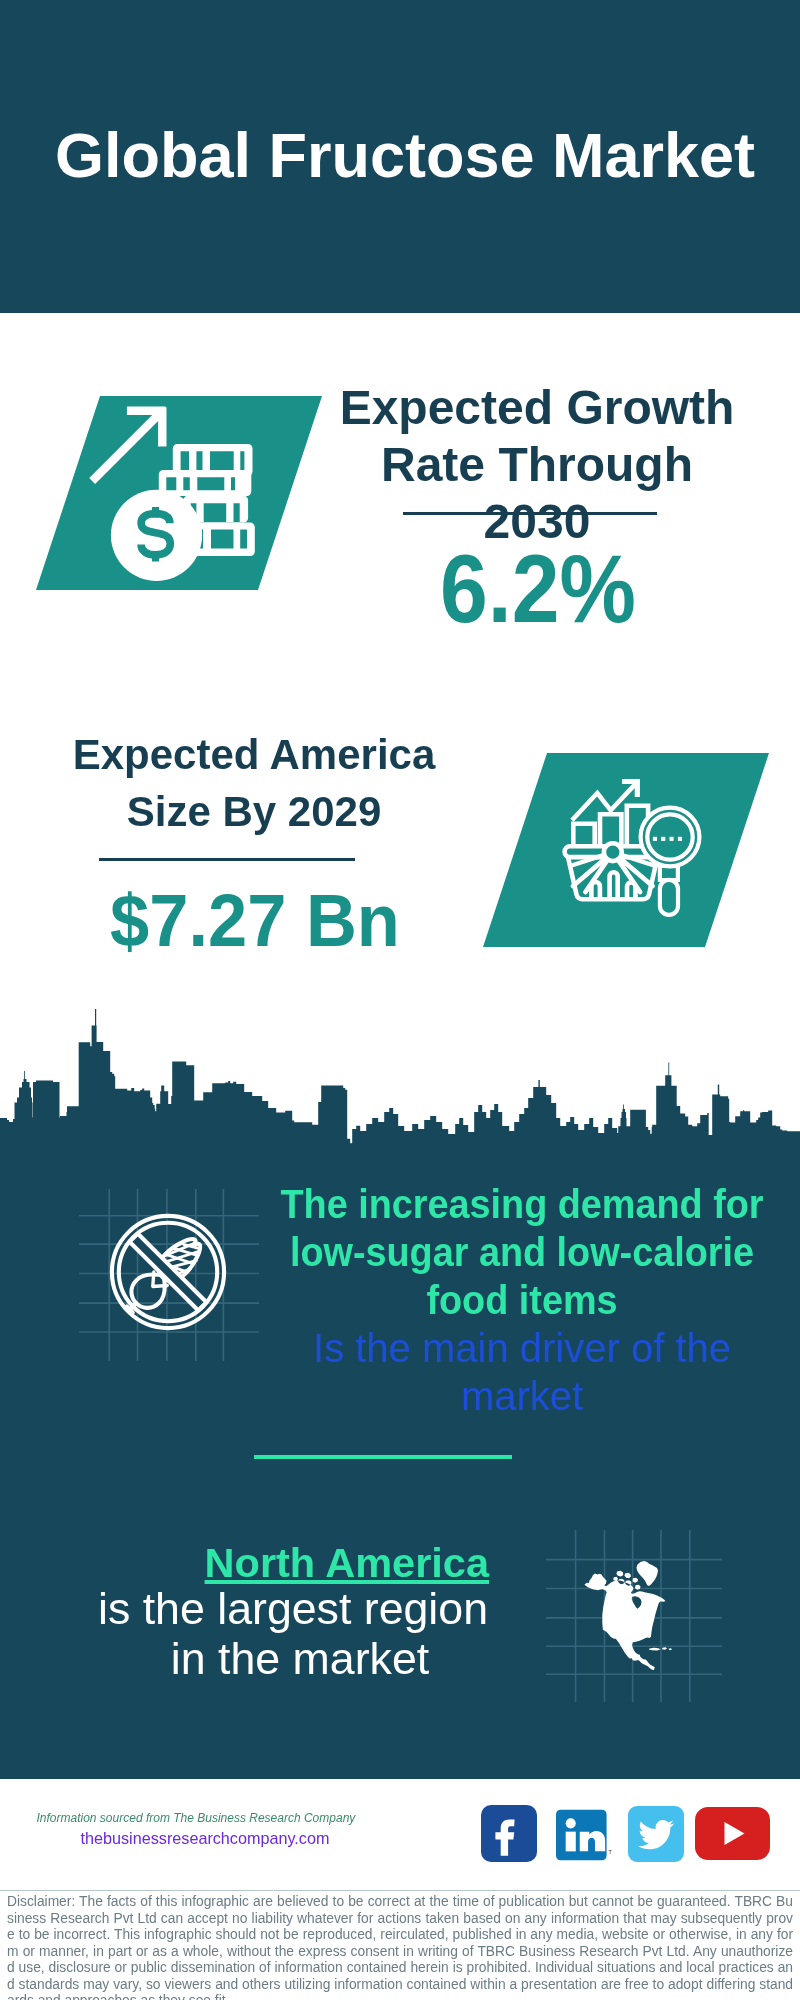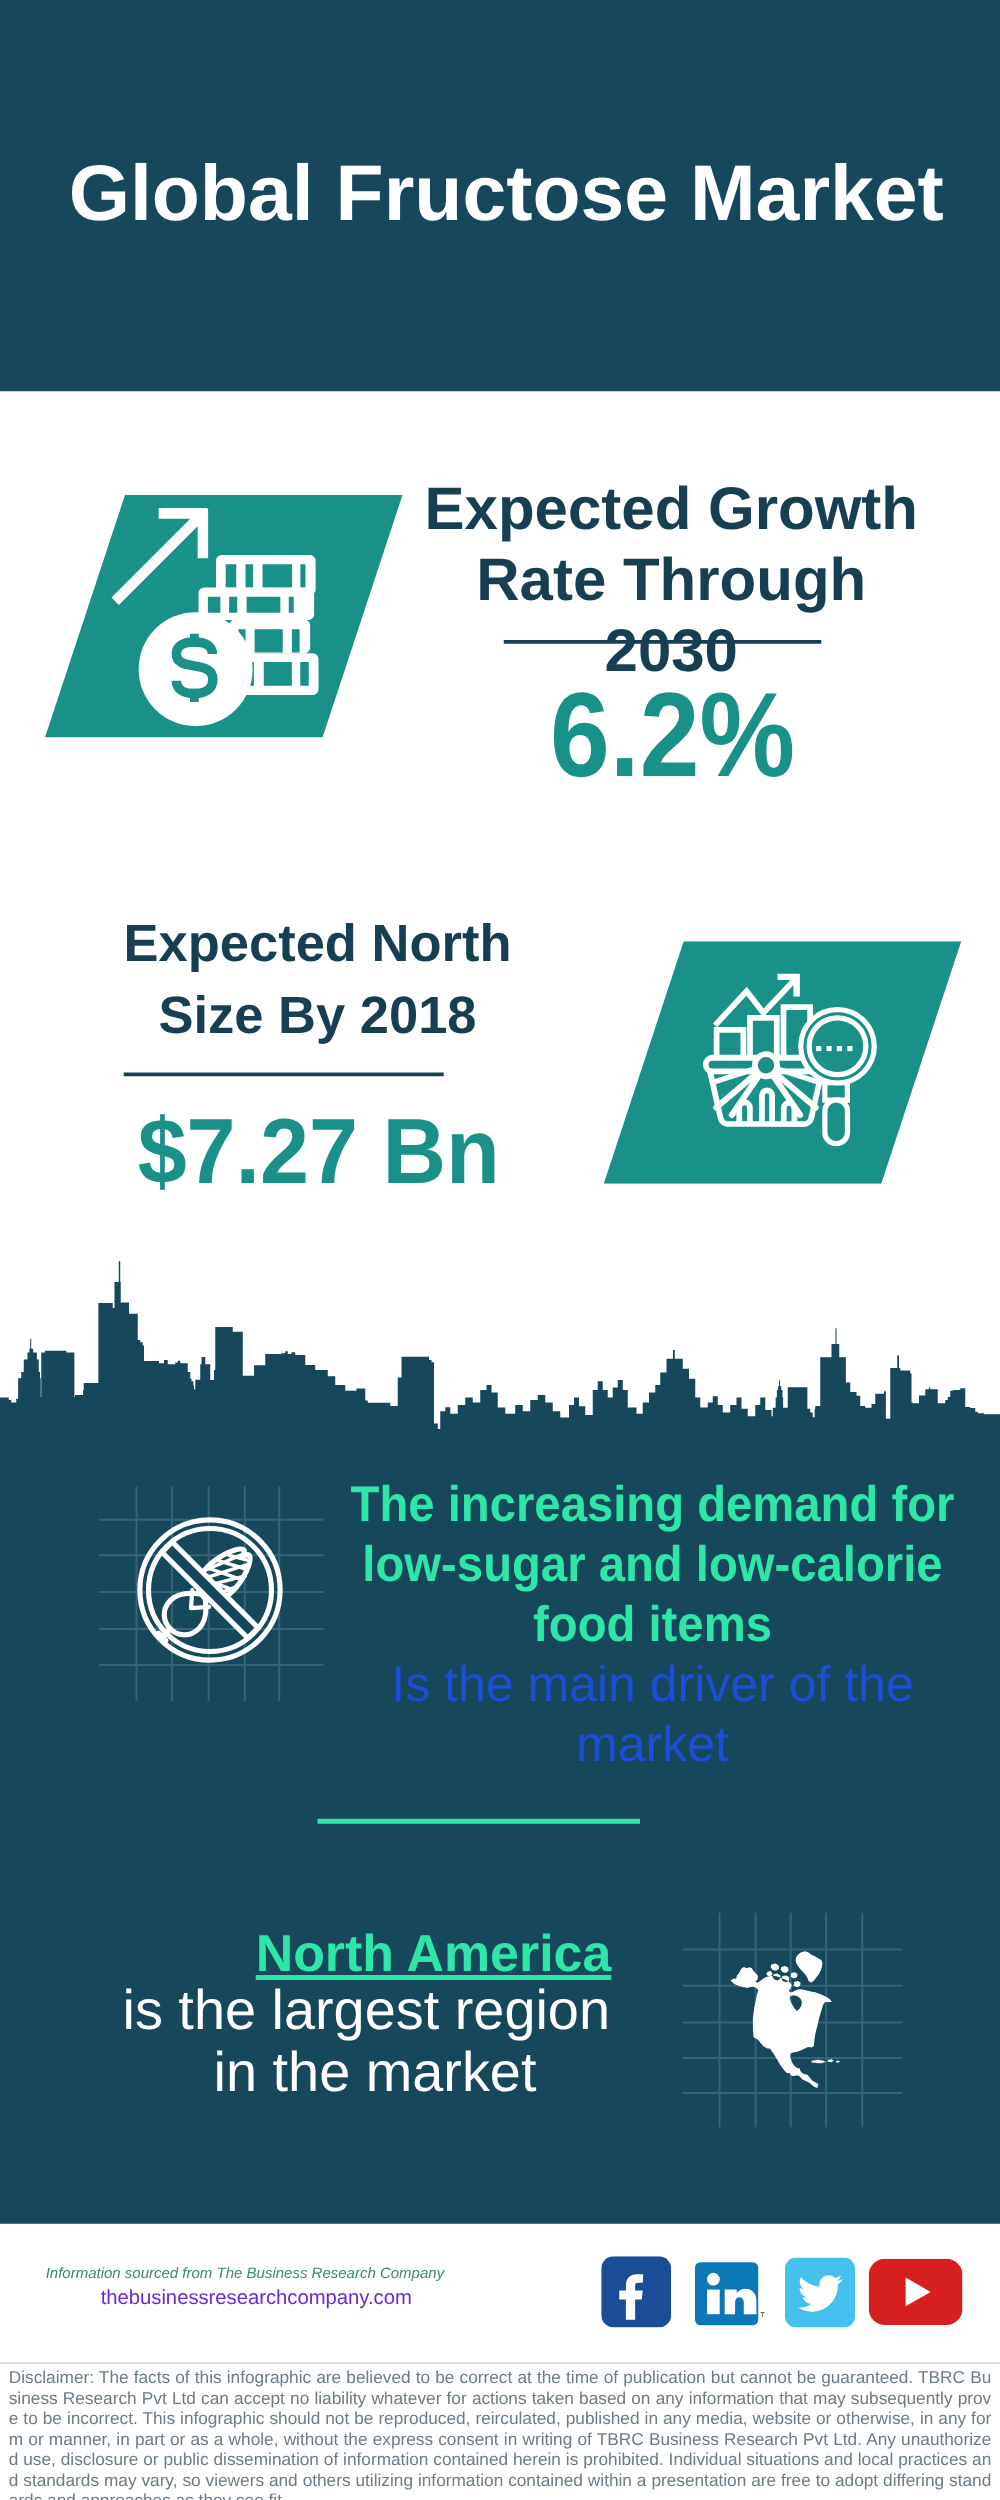--- a/index.html
+++ b/index.html
@@ -44,21 +44,21 @@
 </head>
 <body>
 
 <div class="page">
   <div class="header">
     <div class="header-title">Global Fructose Market</div>
   </div>
   <div class="s1-title"><span>Expected Growth</span><br><span>Rate Through 2030</span></div>
   <div class="s1-rule"></div>
   <div class="s1-value">6.2%</div>
-  <div class="s2-title"><span>Expected North</span><br><span>Size By 2018</span></div>
+  <div class="s2-title"><span>Expected America</span><br><span>Size By 2029</span></div>
   <div class="s2-rule"></div>
   <div class="s2-value">$7.27 Bn</div>
   <div class="para" style="left:36px;top:396px;">
     <svg width="287" height="194" viewBox="0 0 287 194">
       <polygon points="64,0 286,0 222,194 0,194" fill="#1a9188"></polygon>
       <g fill="#ffffff">
         <path d="M90.9,10.4 H129 a1.5,1.5 0 0 1 1.5,1.5 V50.5 H122.1 V24.9 L59.1,87.9 53.2,81.9 116.2,18.9 H90.9 Z"></path>
 
         <g fill-rule="evenodd">
           <path d="M141.3,48 H212 a4.5,4.5 0 0 1 4.5,4.5 V75.5 a4.5,4.5 0 0 1 -4.5,4.5 H141.3 a4.5,4.5 0 0 1 -4.5,-4.5 V52.5 a4.5,4.5 0 0 1 4.5,-4.5 Z M144.6,55.3 V74.2 h8.4 V55.3 Z M160.4,55.3 V74.2 h6.1 V55.3 Z M174.0,55.3 V74.2 h23.7 V55.3 Z M204.3,55.3 V74.2 h4.1 V55.3 Z"></path>

